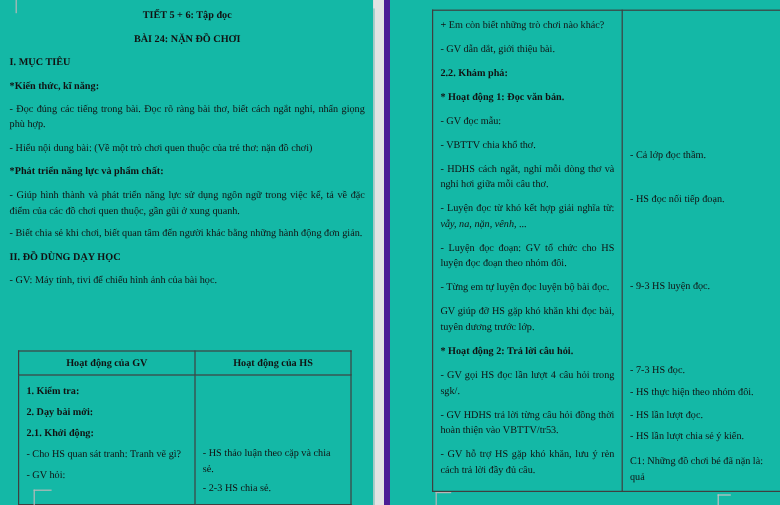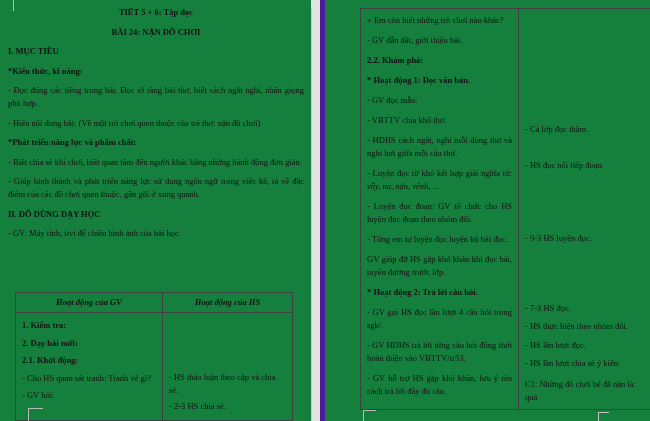--- a/index.html
+++ b/index.html
@@ -4,38 +4,38 @@
 <style>
   html,body{margin:0;padding:0;}
   body{
     width:650px;height:421px;overflow:hidden;
     background:#e3e3e3;
     font-family:"Liberation Serif","DejaVu Serif",serif;
     color:#111111;
     -webkit-font-smoothing:antialiased;
   }
   .canvas{position:relative;width:650px;height:421px;}
-  .page{position:absolute;top:0;background:#15803d;height:421px;}
+  .page{position:absolute;top:0;background:#14b8a6;height:421px;}
   .page-left{left:0;width:311px;border-right:1px solid #cdcdcd;}
   .page-right{left:320px;width:330px;border-left:5px solid #4c1d95;}
   .content{
     position:absolute;left:8px;top:6px;width:296px;
     font-size:8.5px;line-height:13px;
   }
   .content p{margin:0 0 6.5px 0;text-align:justify;}
   .content p.title{text-align:center;font-weight:bold;}
   .content p.heading{font-weight:bold;text-align:left;}
   .acts-table{
     position:absolute;border-collapse:collapse;table-layout:fixed;
     font-size:8.5px;line-height:13px;
   }
   .acts-table td,.acts-table th{
     border:1px solid #3f3f3f;vertical-align:top;padding:4px 6px;
   }
-  .acts-table th{font-weight:bold;text-align:center;padding:3px 2px;font-style:italic;}
+  .acts-table th{font-weight:bold;text-align:center;padding:3px 2px;}
   .acts-table p{margin:0;}
   .left-table{left:15px;top:292px;width:277px;}
   .left-table .gv-cell p{margin:0 0 4.5px 0;}
   .left-table .gv-cell p:first-child{margin-top:2px;}
   .left-table .hs-cell p{margin:0 0 3px 0;}
   .left-table .hs-cell p:nth-child(1){margin-top:54px;}
   .right-table{left:35px;top:8px;width:290px;}
   .right-table .gv-cell p{margin:0 0 7px 0;text-align:justify;}
   .right-table .gv-cell p:first-child{margin-top:1px;}
   .right-table .hs-cell p{margin:0;}
@@ -67,22 +67,22 @@
 
   <div class="page page-left">
     <div class="content">
       <p class="title">TIẾT 5 + 6: Tập đọc</p>
       <p class="title">BÀI 24: NẶN ĐỒ CHƠI</p>
       <p class="heading">I. MỤC TIÊU</p>
       <p class="heading">*Kiến thức, kĩ năng:</p>
       <p>- Đọc đúng các tiếng trong bài. Đọc rõ ràng bài thơ, biết cách ngắt nghỉ, nhấn giọng phù hợp.</p>
       <p>- Hiểu nội dung bài: (Về một trò chơi quen thuộc của trẻ thơ: nặn đồ chơi)</p>
       <p class="heading">*Phát triển năng lực và phẩm chất:</p>
+      <p>- Giúp hình thành và phát triển năng lực sử dụng ngôn ngữ trong việc kể, tả về đặc điểm của các đồ chơi quen thuộc, gần gũi ở xung quanh.</p>
       <p>- Biết chia sẻ khi chơi, biết quan tâm đến người khác bằng những hành động đơn giản.</p>
-      <p>- Giúp hình thành và phát triển năng lực sử dụng ngôn ngữ trong việc kể, tả về đặc điểm của các đồ chơi quen thuộc, gần gũi ở xung quanh.</p>
       <p class="heading">II. ĐỒ DÙNG DẠY HỌC</p>
       <p>- GV: Máy tính, tivi để chiếu hình ảnh của bài học.</p>
     </div>
 
     <table class="acts-table left-table">
       <colgroup>
           <col style="width:147px">
           <col style="width:130px">
         </colgroup>
       <tbody>

